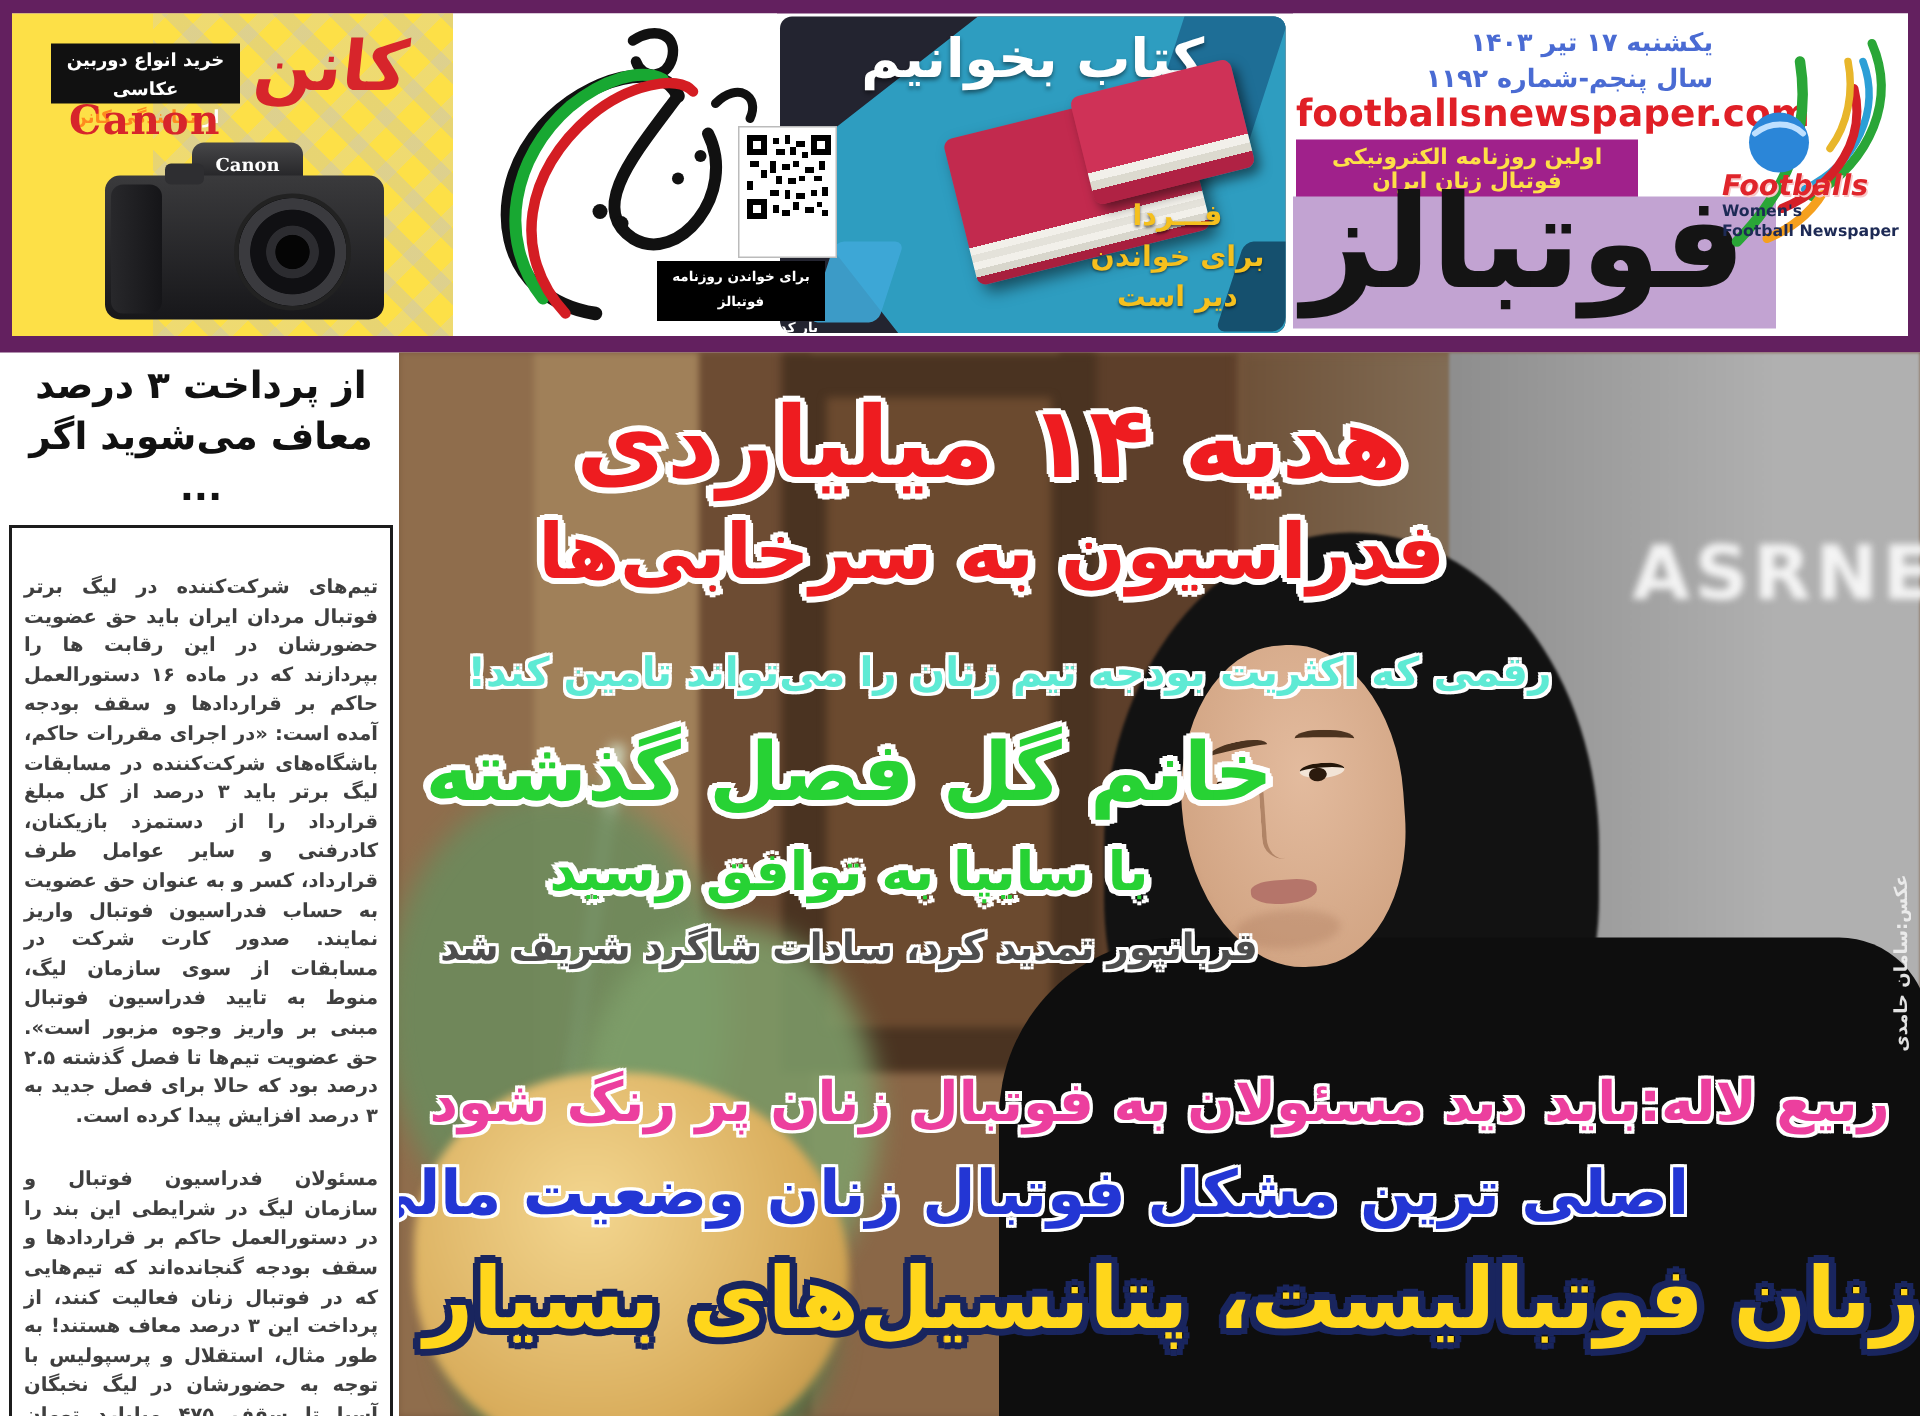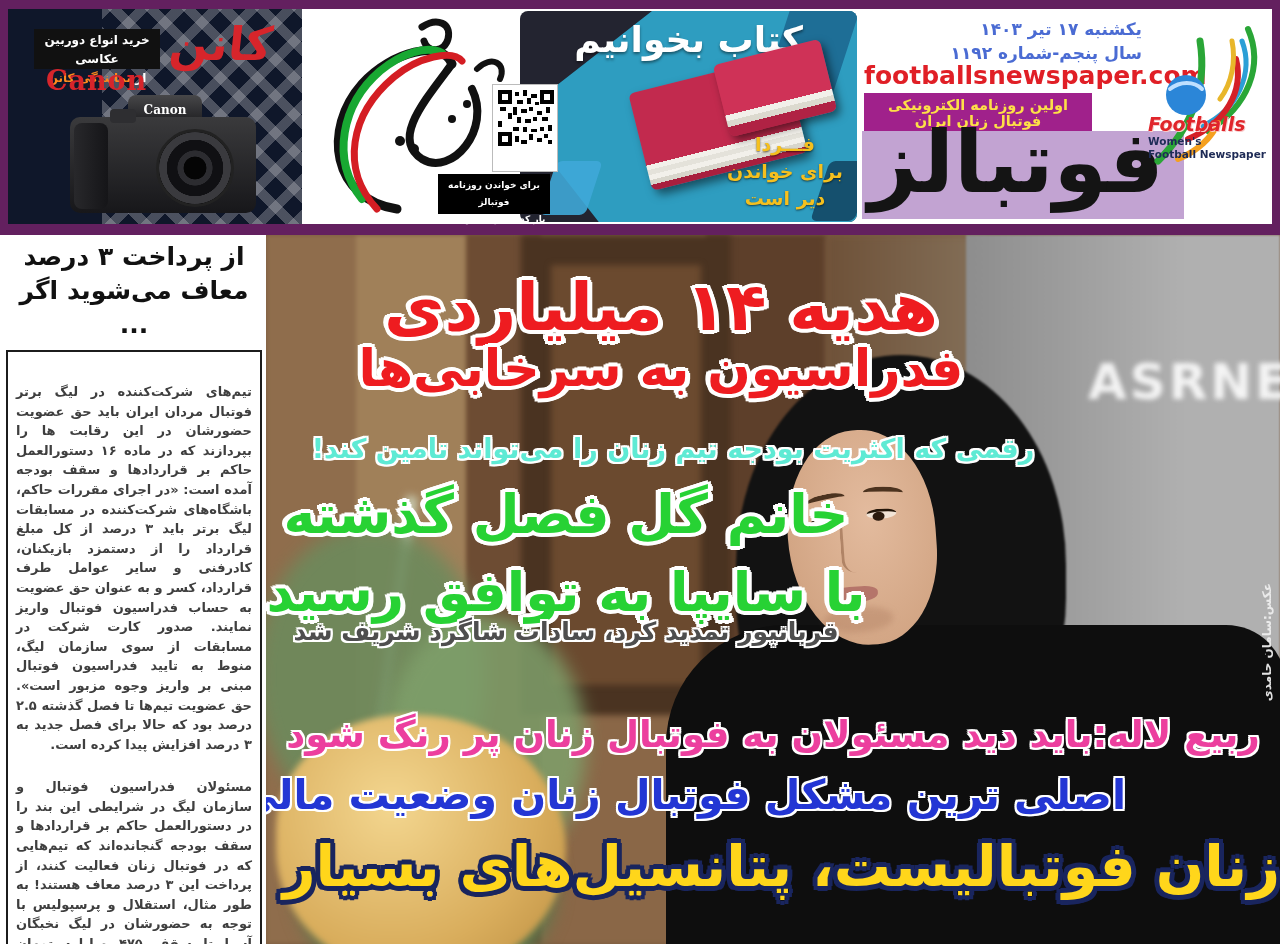--- a/index.html
+++ b/index.html
@@ -7,21 +7,21 @@
   .page { position:relative; width:1280px; height:944px; background:#fff; overflow:hidden; margin:0 auto; }
 
   
   .strip { position:absolute; background:#63205f; }
   .strip.top    { left:0; top:0; width:1280px; height:9px; }
   .strip.left   { left:0; top:0; width:8px; height:234px; }
   .strip.right  { left:1272px; top:0; width:8px; height:234px; }
   .strip.band   { left:0; top:224px; width:1280px; height:11px; }
 
   
-  .canon-ad { position:absolute; left:8px; top:9px; width:294px; height:215px; background:#0f172a; overflow:hidden; }
+  .canon-ad { position:absolute; left:8px; top:9px; width:294px; height:215px; background:#fde047; overflow:hidden; }
   .canon-ad .diamonds { position:absolute; right:0; top:0; width:200px; height:215px;
      background:
        repeating-linear-gradient(45deg, rgba(190,190,195,.35) 0 10px, rgba(255,255,255,0) 10px 26px),
        repeating-linear-gradient(-45deg, rgba(205,205,210,.3) 0 10px, rgba(255,255,255,0) 10px 26px); }
   .canon-banner { position:absolute; left:26px; top:20px; width:126px; height:40px; background:#111;
      color:#fff; font-size:12px; font-weight:bold; direction:rtl; text-align:center; line-height:19px; padding-top:2px; }
   .canon-banner .rep { color:#ff8a1e; }
   .kanon-fa { position:absolute; left:150px; top:8px; width:126px; font-size:46px; font-weight:900;
      color:#d7252b; direction:rtl; text-align:center; transform:skewX(-6deg); letter-spacing:-2px; }
   .canon-en { position:absolute; left:38px; top:56px; font-size:27px; font-weight:900; color:#d7252b;
@@ -109,25 +109,25 @@
   .lips { position:absolute; left:42px; top:156px; width:44px; height:16px; border-radius:40% 40% 55% 55%; background:#b5756a; }
   .chin-sh { position:absolute; left:30px; top:176px; width:70px; height:26px; border-radius:50%; background:rgba(150,100,70,.25); filter:blur(3px); }
   .photo-credit { position:absolute; right:6px; top:348px; color:#eee; font-size:12px; font-weight:bold;
      writing-mode:vertical-rl; transform:rotate(180deg); direction:rtl; opacity:.95; }
 
   
   .ov { position:absolute; direction:rtl; text-align:center; font-weight:900; white-space:nowrap; }
   .o-white-lg { text-shadow:4px 0 0 #fff,-4px 0 0 #fff,0 4px 0 #fff,0 -4px 0 #fff,3px 3px 0 #fff,-3px 3px 0 #fff,3px -3px 0 #fff,-3px -3px 0 #fff,5px 2px 0 #fff,-5px -2px 0 #fff; }
   .o-white-sm { text-shadow:2px 0 0 #fff,-2px 0 0 #fff,0 2px 0 #fff,0 -2px 0 #fff,2px 2px 0 #fff,-2px 2px 0 #fff,2px -2px 0 #fff,-2px -2px 0 #fff; }
   .o-navy { text-shadow:5px 0 0 #19255e,-5px 0 0 #19255e,0 5px 0 #19255e,0 -5px 0 #19255e,4px 4px 0 #19255e,-4px 4px 0 #19255e,4px -4px 0 #19255e,-4px -4px 0 #19255e; }
-  .hl-red1 { left:10px; top:22px;  width:770px; font-size:66px; color:#ee1c20;margin-top:12px; }
+  .hl-red1 { left:10px; top:22px;  width:770px; font-size:66px; color:#ee1c20; }
   .hl-red2 { left:10px; top:104px; width:770px; font-size:51px; color:#ee1c20; }
   .hl-sub1 { left:0px;  top:198px; width:770px; font-size:27px; color:#5eead4;padding-left:44px; }
   .hl-grn1 { left:0px;  top:248px; width:600px; font-size:54px; color:#27d234; }
-  .hl-grn2 { left:0px;  top:326px; width:600px; font-size:54px; color:#27d234; }
+  .hl-grn2 { left:0px;  top:326px; width:600px; font-size:36px; color:#27d234; }
   .hl-sub2 { left:10px; top:382px; width:580px; font-size:25px; color:#4e4e4e; }
   .hl-pink { left:0px;  top:478px; width:1014px; font-size:37px; color:#ec3f9e; }
   .hl-blue { left:60px; top:536px; width:800px; font-size:41px; color:#2336d4; }
   .hl-yel  { left:0px;  top:598px; width:1014px; font-size:57px; color:#ffd61b; letter-spacing:-1px; }
 </style>
 </head>
 <body>
 
 <div class="page">
 

